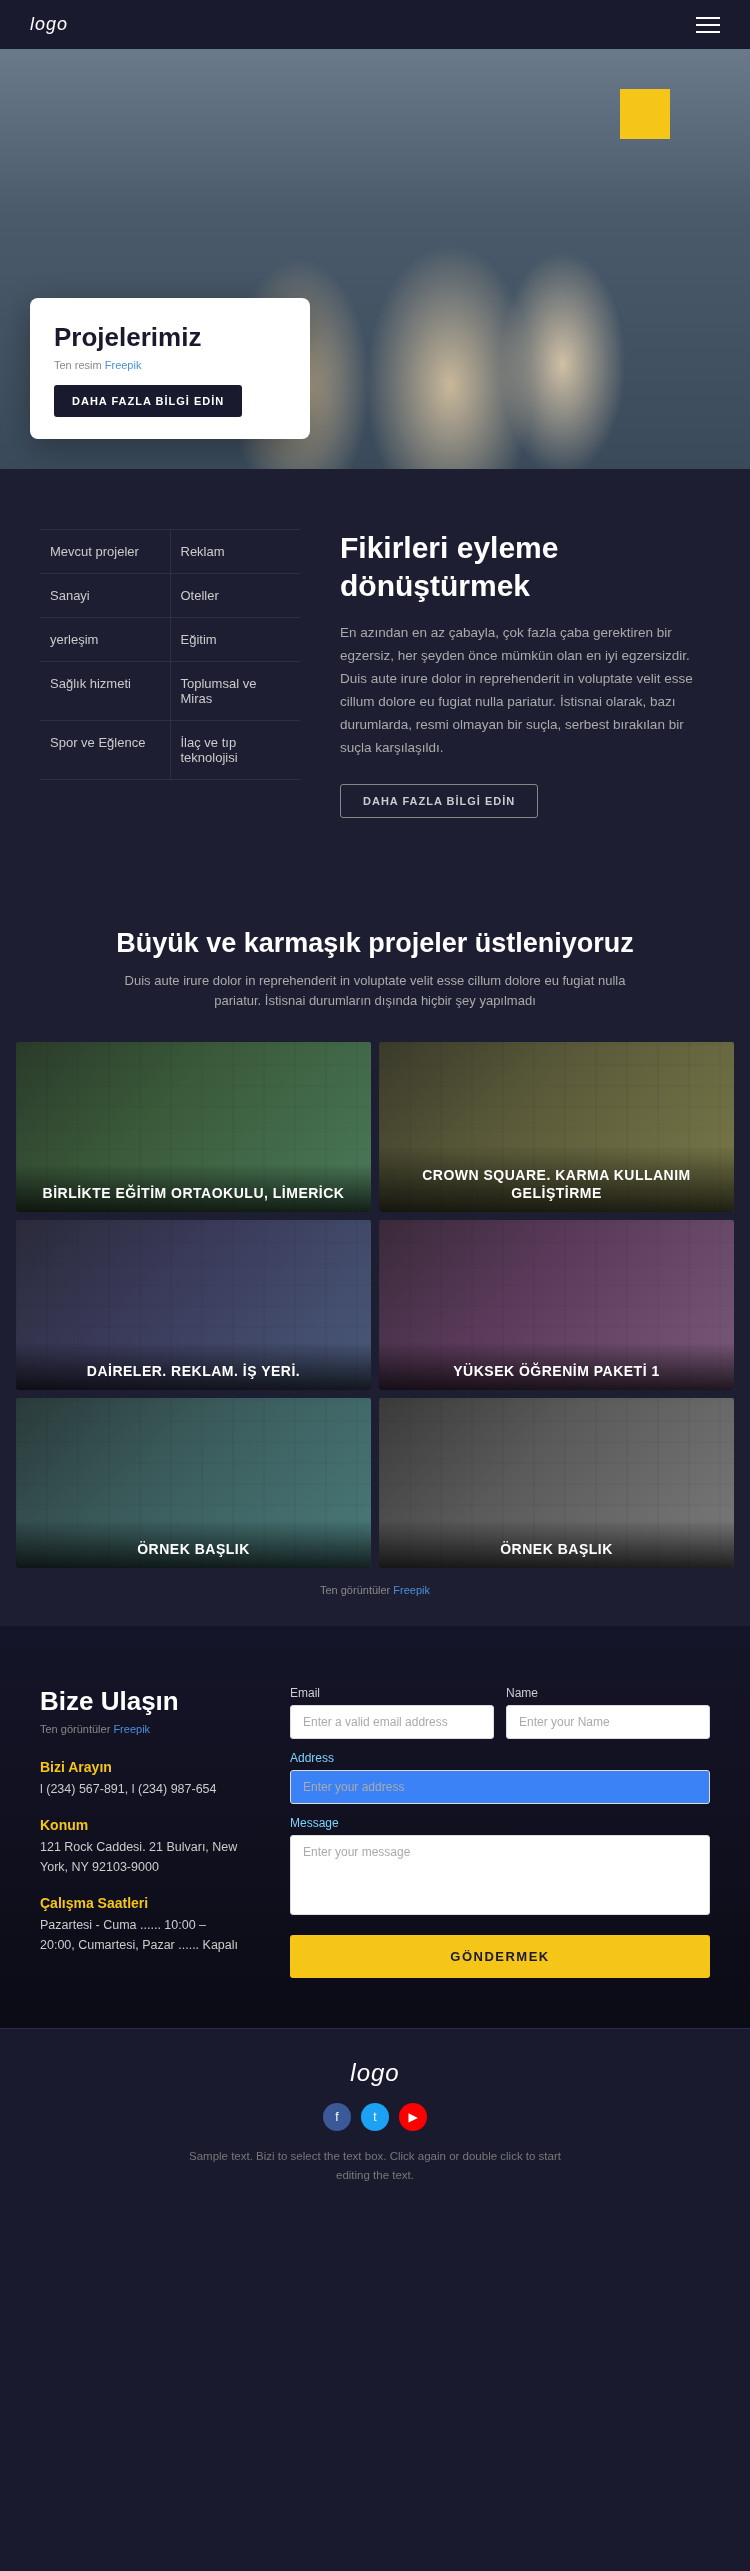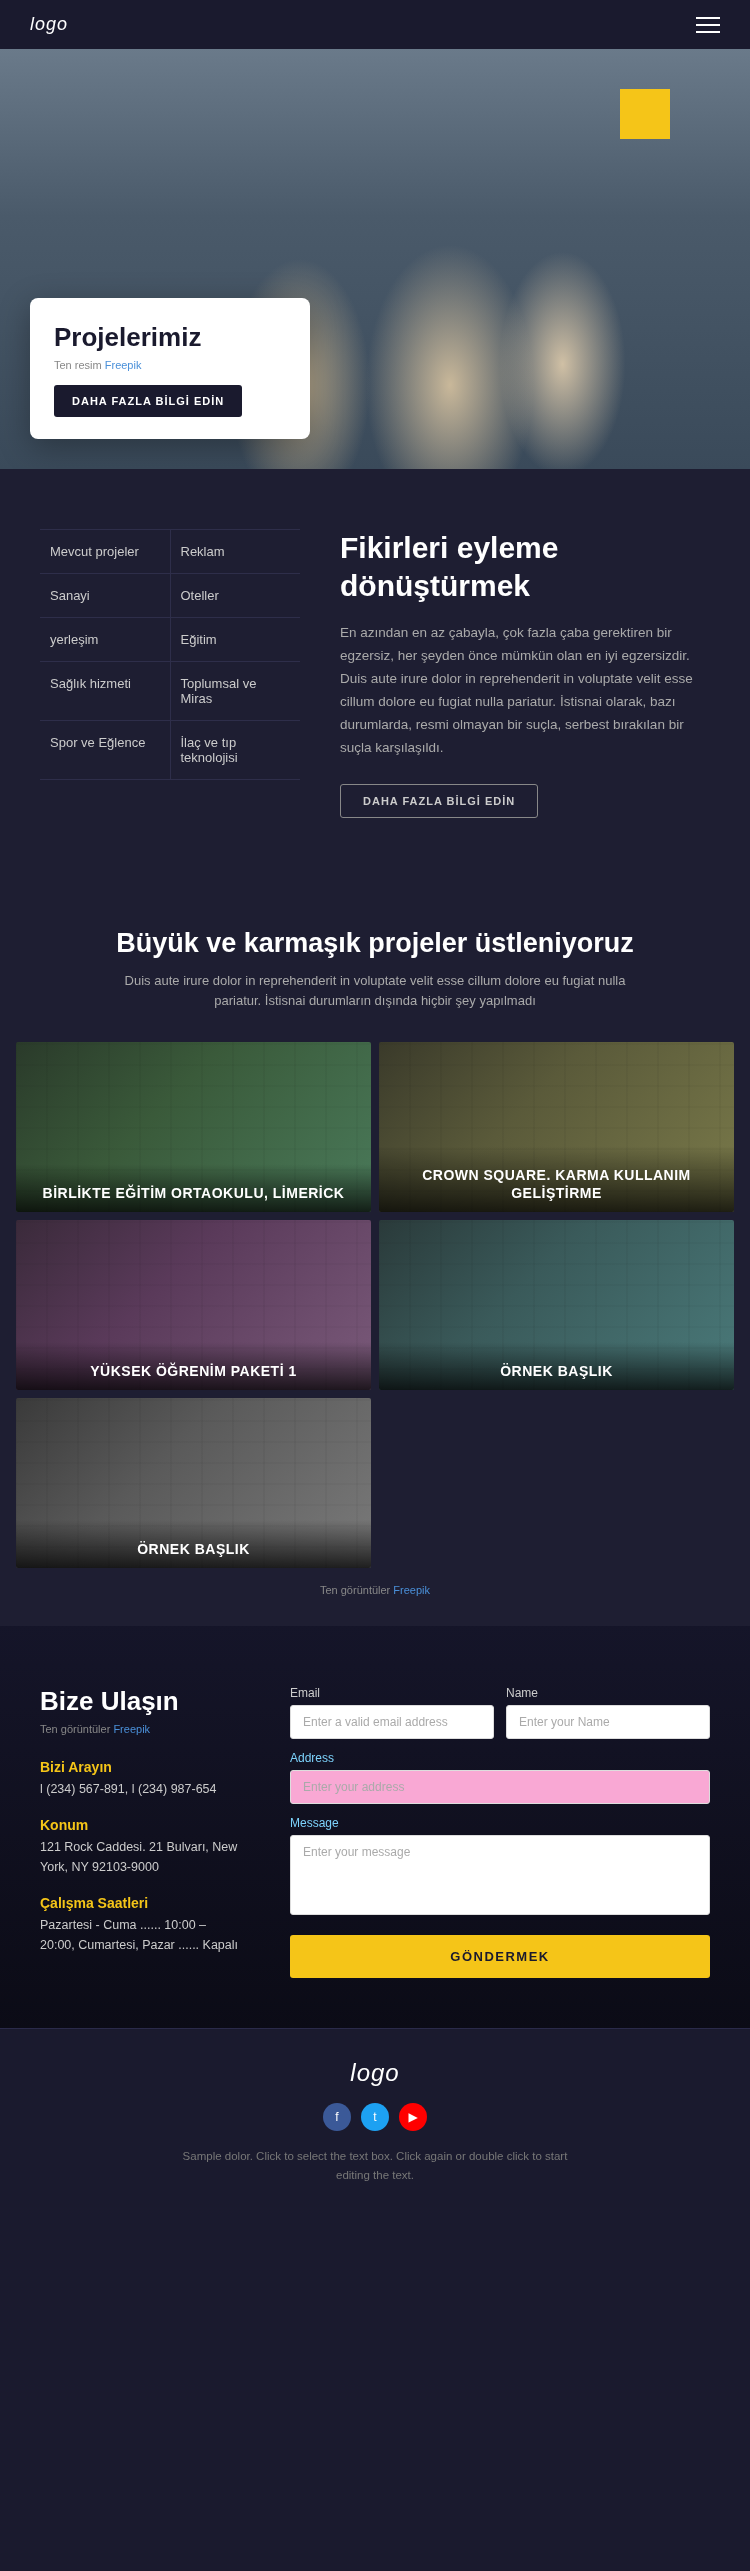--- a/index.html
+++ b/index.html
@@ -343,21 +343,21 @@
     }
     .form-group-full label {
       font-size: 12px;
       color: #7dd3fc;
       margin-bottom: 5px;
       display: block;
       font-weight: 500;
     }
     .form-group-full input {
       width: 100%;
-      background: #f9a8d4;
+      background: #3b82f6;
       border: 1px solid #ddd;
       border-radius: 3px;
       padding: 9px 12px;
       font-size: 12px;
       color: #333;
       outline: none;
       font-family: inherit;
     }
     .form-group-full input::placeholder { color: #aaa; }
     .form-group-full textarea {
@@ -503,20 +503,26 @@
         </div>
         <div class="project-label"><span>BİRLİKTE EĞİTİM ORTAOKULU, LİMERİCK</span></div>
       </div>
       <div class="project-card">
         <div class="proj-bg proj-bg-2">
           <div style="position: absolute; bottom: 0px; left: 0px; right: 0px; height: 100%; background: repeating-linear-gradient(90deg, rgba(0, 0, 0, 0.08) 0px, transparent 1px, transparent 30px, rgba(0, 0, 0, 0.08) 31px), repeating-linear-gradient(0deg, rgba(0, 0, 0, 0.06) 0px, transparent 1px, transparent 20px, rgba(0, 0, 0, 0.06) 21px);"></div>
         </div>
         <div class="project-label"><span>CROWN SQUARE. KARMA KULLANIM GELİŞTİRME</span></div>
       </div>
       <div class="project-card">
+        <div class="proj-bg proj-bg-3">
+          <div style="position: absolute; bottom: 0px; left: 0px; right: 0px; height: 100%; background: repeating-linear-gradient(90deg, rgba(0, 0, 0, 0.08) 0px, transparent 1px, transparent 30px, rgba(0, 0, 0, 0.08) 31px), repeating-linear-gradient(0deg, rgba(0, 0, 0, 0.06) 0px, transparent 1px, transparent 20px, rgba(0, 0, 0, 0.06) 21px);"></div>
+        </div>
+        <div class="project-label"><span>DAİRELER. REKLAM. İŞ YERİ.</span></div>
+      </div>
+      <div class="project-card">
         <div class="proj-bg proj-bg-4">
           <div style="position: absolute; bottom: 0px; left: 0px; right: 0px; height: 100%; background: repeating-linear-gradient(90deg, rgba(0, 0, 0, 0.08) 0px, transparent 1px, transparent 30px, rgba(0, 0, 0, 0.08) 31px), repeating-linear-gradient(0deg, rgba(0, 0, 0, 0.06) 0px, transparent 1px, transparent 20px, rgba(0, 0, 0, 0.06) 21px);"></div>
         </div>
         <div class="project-label"><span>YÜKSEK ÖĞRENİM PAKETİ 1</span></div>
       </div>
       <div class="project-card">
         <div class="proj-bg proj-bg-5">
           <div style="position: absolute; bottom: 0px; left: 0px; right: 0px; height: 100%; background: repeating-linear-gradient(90deg, rgba(0, 0, 0, 0.08) 0px, transparent 1px, transparent 30px, rgba(0, 0, 0, 0.08) 31px), repeating-linear-gradient(0deg, rgba(0, 0, 0, 0.06) 0px, transparent 1px, transparent 20px, rgba(0, 0, 0, 0.06) 21px);"></div>
         </div>
         <div class="project-label"><span>ÖRNEK BAŞLIK</span></div>
@@ -573,14 +579,14 @@
   </div>
 </section>
 
 <footer class="footer">
   <div class="footer-logo">logo</div>
   <div class="footer-socials">
     <div class="social-icon social-fb">f</div>
     <div class="social-icon social-tw">t</div>
     <div class="social-icon social-yt">▶</div>
   </div>
-  <div class="footer-sample">Sample dolor. Click to select the text box. Click again or double click to start editing the text.</div>
+  <div class="footer-sample">Sample text. Bizi to select the text box. Click again or double click to start editing the text.</div>
 </footer>
 
 </body></html>

